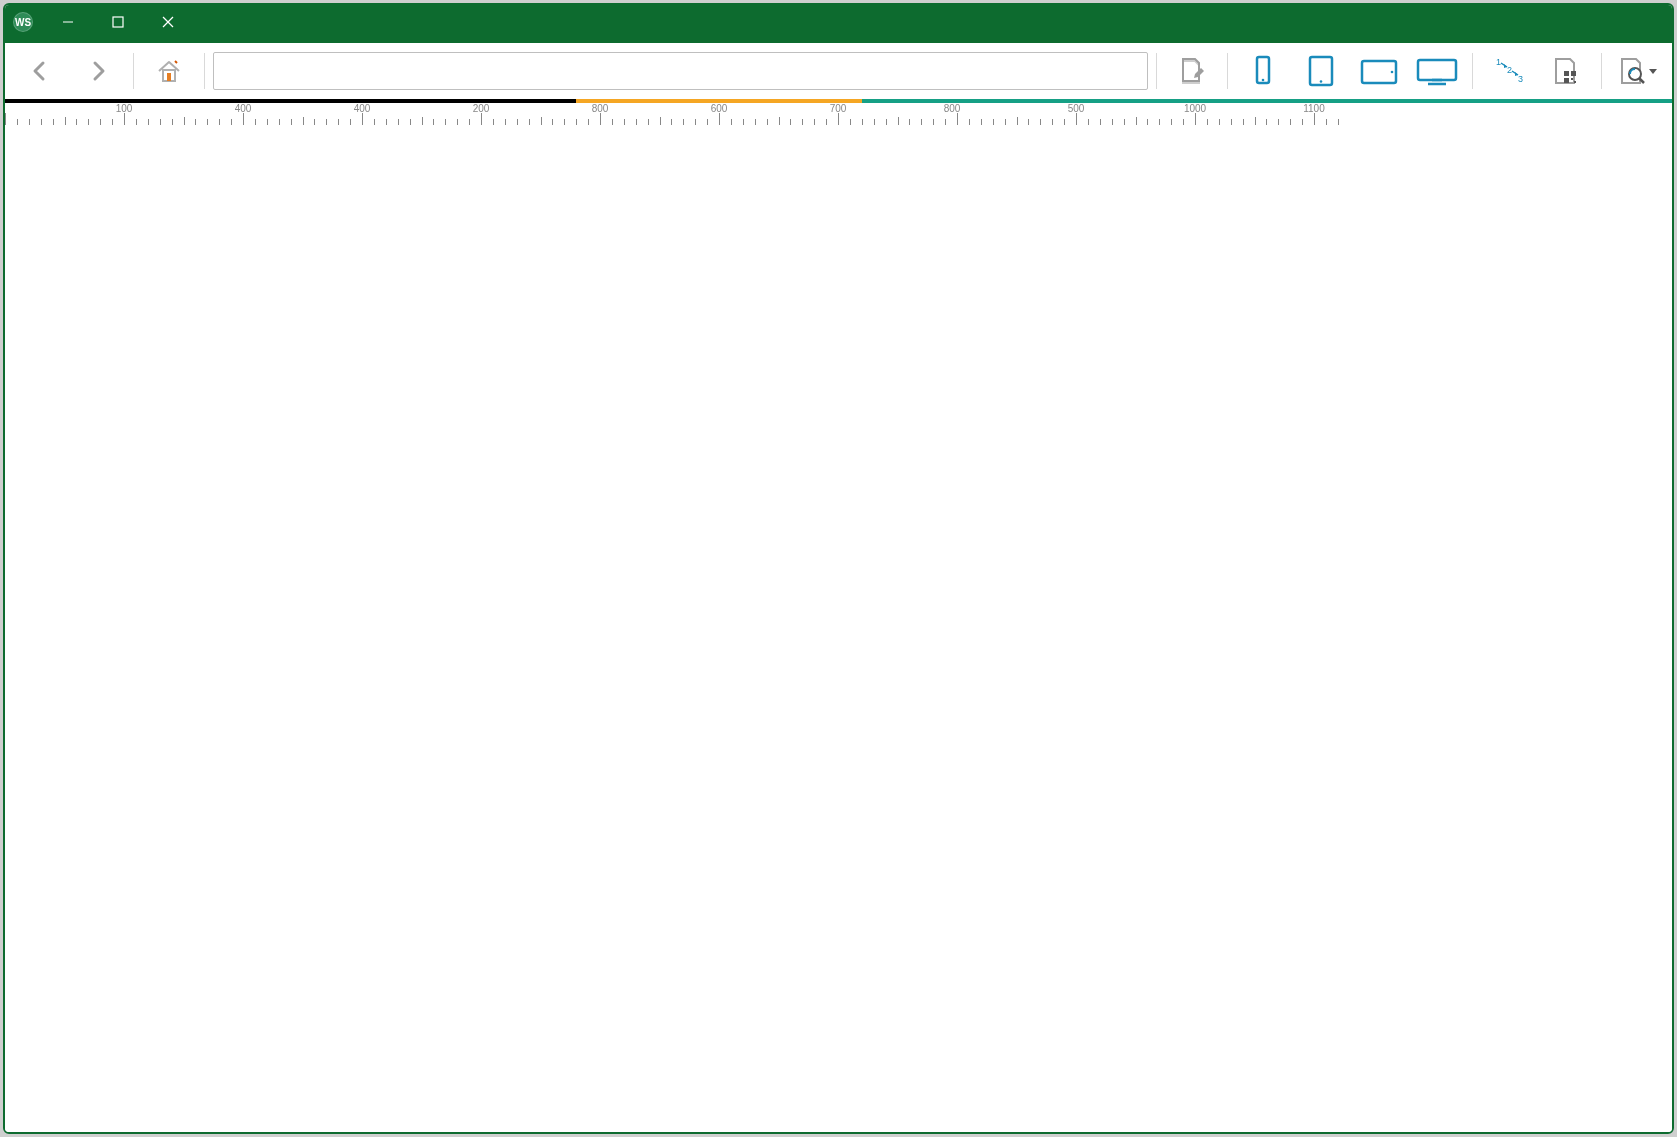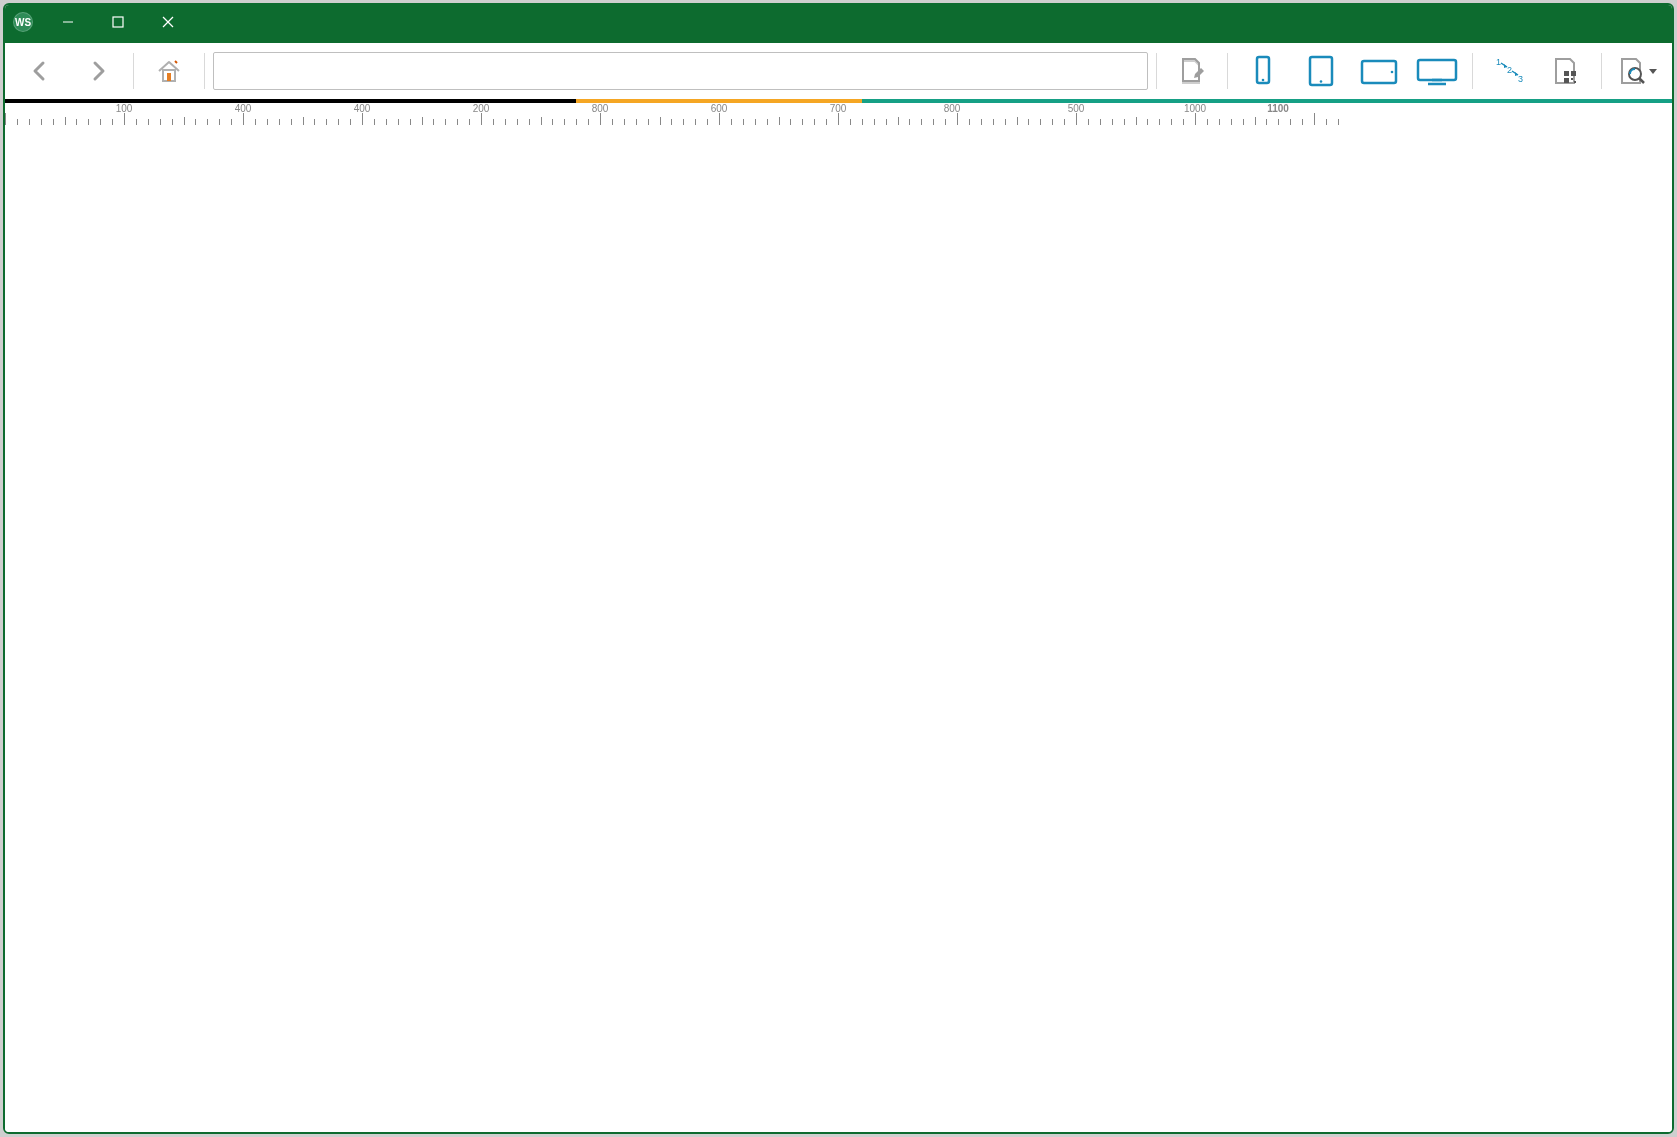--- a/index.html
+++ b/index.html
@@ -401,17 +401,17 @@
       <div class="label" style="left: 119px;">100</div>
       <div class="label" style="left: 238px;">400</div>
       <div class="label" style="left: 357px;">400</div>
       <div class="label" style="left: 476px;">200</div>
       <div class="label" style="left: 595px;">800</div>
       <div class="label" style="left: 714px;">600</div>
       <div class="label" style="left: 833px;">700</div>
       <div class="label" style="left: 947px;">800</div>
       <div class="label" style="left: 1071px;">500</div>
       <div class="label" style="left: 1190px;">1000</div>
-      <div class="label" style="left: 1273px; font-weight: bold;">1100</div>
+      <div class="label" style="left: 1309px;">1100</div>
     </div>
 
   <div class="content"></div>
 </div>
 
 </body></html>

